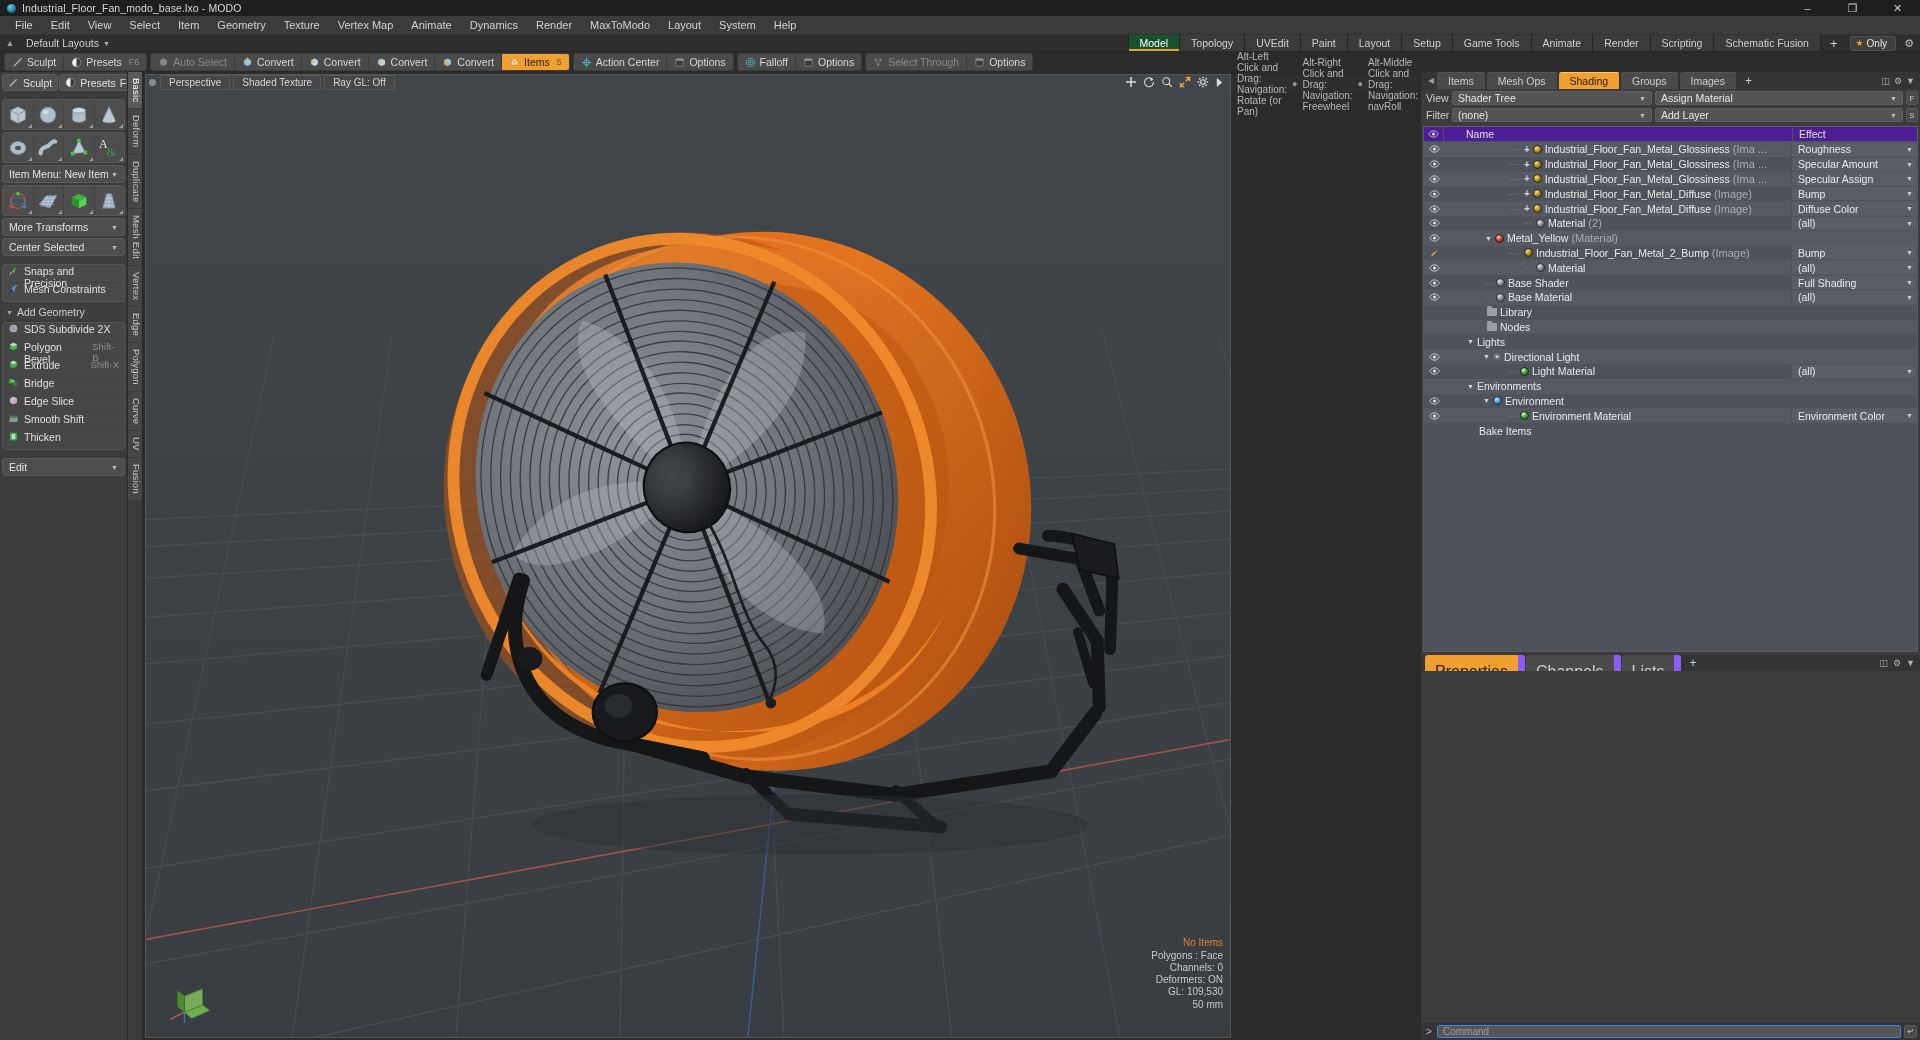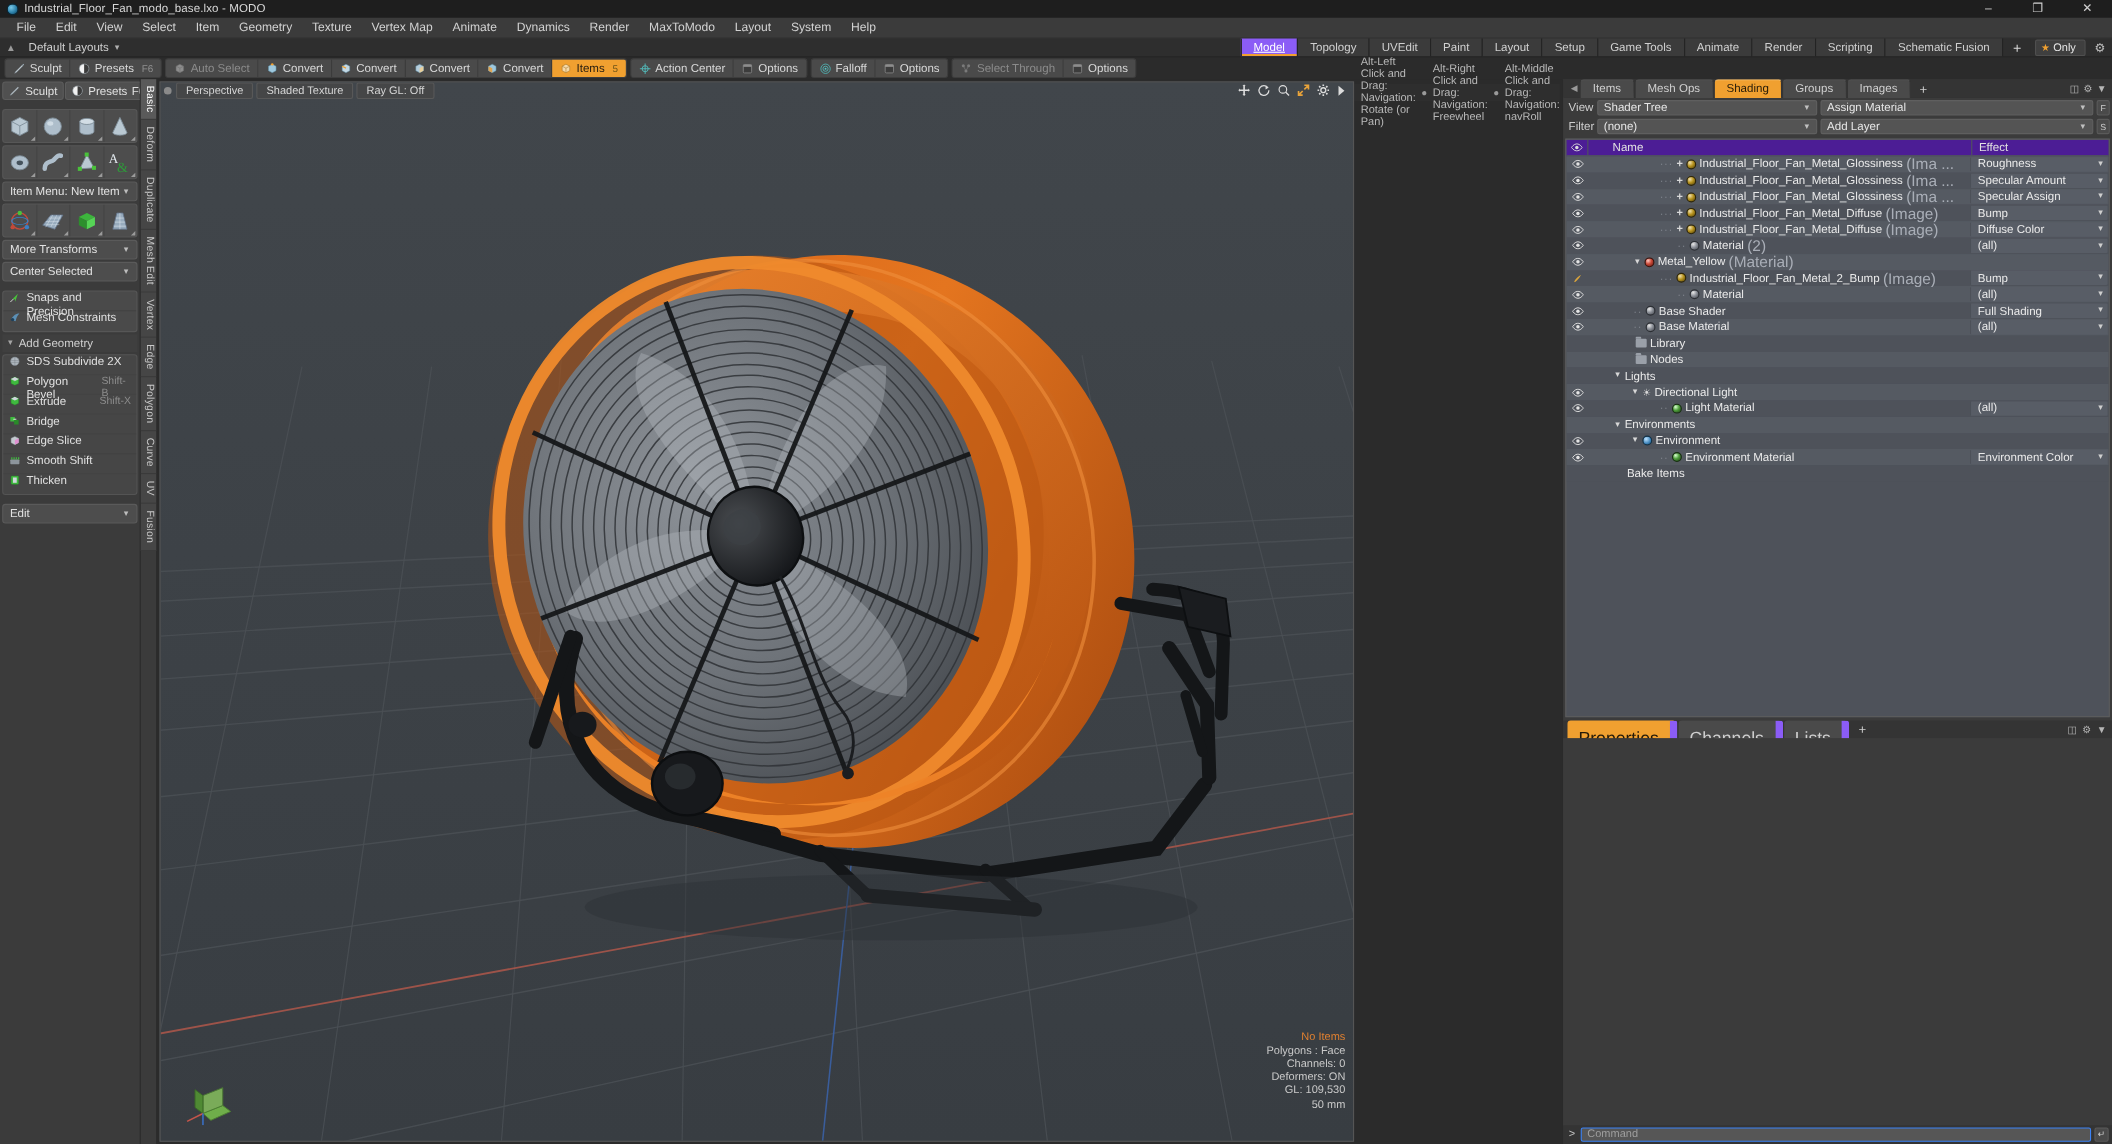--- a/index.html
+++ b/index.html
@@ -47,21 +47,21 @@
   }
   .lb-dropdown {
     display:flex; align-items:center; font-size:10.5px; color:#cfcfcf; padding:0 6px;
   }
   .lb-caret { margin-left:4px; font-size:7px; color:#b0b0b0; }
   .lb-tabs { margin-left:auto; display:flex; align-items:stretch; }
   .lb-tab {
     font-size:10.5px; color:#d0d0d0; padding:0 11px; display:flex; align-items:center;
     border-left:1px solid #232323; background:#3b3b3b;
   }
-  .lb-tab.active { background:#8b5cf6; color:#fff; box-shadow:inset 0 -2px 0 #f0a030;text-decoration:underline; }
+  .lb-tab.active { background:#14532d; color:#fff; box-shadow:inset 0 -2px 0 #f0a030; }
   .lb-tab.plus { background:#2e2e2e; border-left:1px solid #232323; color:#d8d8d8; font-size:13px; padding:0 9px;}
   .lb-right { display:flex; align-items:center; margin-left:4px; padding-right:6px; }
   .only-badge {
     background:#3f3f3f; border:1px solid #4f4f4f; border-radius:2px;
     font-size:10px; color:#e6e6e6; padding:1px 8px 1px 4px; display:flex; align-items:center; gap:3px;
   }
   .star { color:#f0a030; font-size:9px; }
   .gear-right { margin-left:8px; color:#bdbdbd; font-size:11px; }
 
   
@@ -227,21 +227,21 @@
     width:125px; flex:0 0 125px; font-size:10.5px; color:#eaeaea; display:flex;
     align-items:center; padding-left:6px; background:#585d66; border-left:1px solid #4a4e56;
     height:13px; margin-right:1px; border-radius:1px;
   }
   .tr-eff.blank { background:transparent; border-left:none; }
   .tr-eff .car { margin-left:auto; font-size:7px; color:#cfcfcf; padding-right:3px; }
   .indent { display:inline-block; flex:0 0 auto; }
   .dotline { color:#8d929b; font-size:9px; letter-spacing:1px; }
   .plus-gl { color:#d8d8d8; font-size:10px; font-weight:bold; }
   .tri-gl { color:#d8d8d8; font-size:7px; }
-  .tname-sub { color:#a9aeb7; font-size:14px; }
+  .tname-sub { color:#a9aeb7; font-size:11px; }
   .sphere-ico {
     width:9px; height:9px; border-radius:50%; flex:0 0 9px;
     background:radial-gradient(circle at 33% 28%, #efe0b0 0%, #b8941f 45%, #4d3c09 100%);
     border:1px solid #2f2606;
   }
   .sphere-ico.red { background:radial-gradient(circle at 33% 28%, #ffc9c0 0%, #cb4a38 45%, #5b1a11 100%); border-color:#3d1008; }
   .sphere-ico.gray { background:radial-gradient(circle at 33% 28%, #e8e8e8 0%, #8d9199 45%, #3b3e44 100%); border-color:#2c2f34; }
   .sphere-ico.green { background:radial-gradient(circle at 33% 28%, #d8ffd0 0%, #4fa03c 45%, #1b3b13 100%); border-color:#16300f; }
   .folder-ico { width:10px; height:8px; background:#9aa0a9; border-radius:1px; flex:0 0 10px; position:relative; }
   .folder-ico:after { content:''; position:absolute; left:0; top:-2px; width:5px; height:2px; background:#9aa0a9; border-radius:1px 1px 0 0;}

